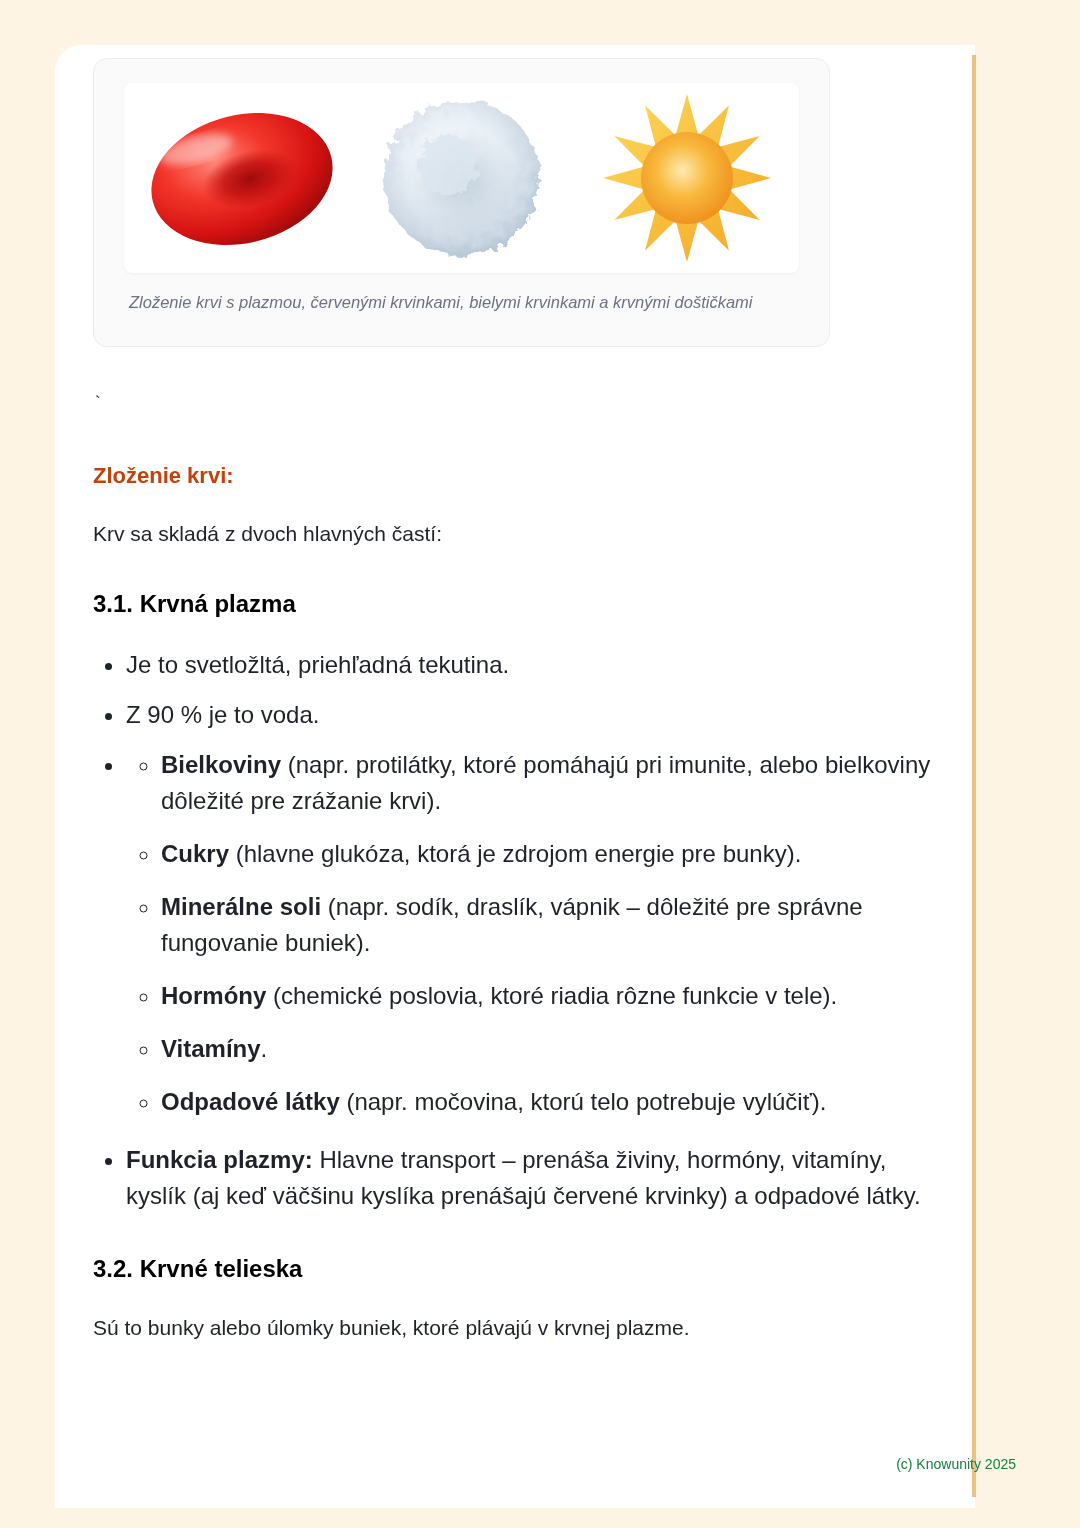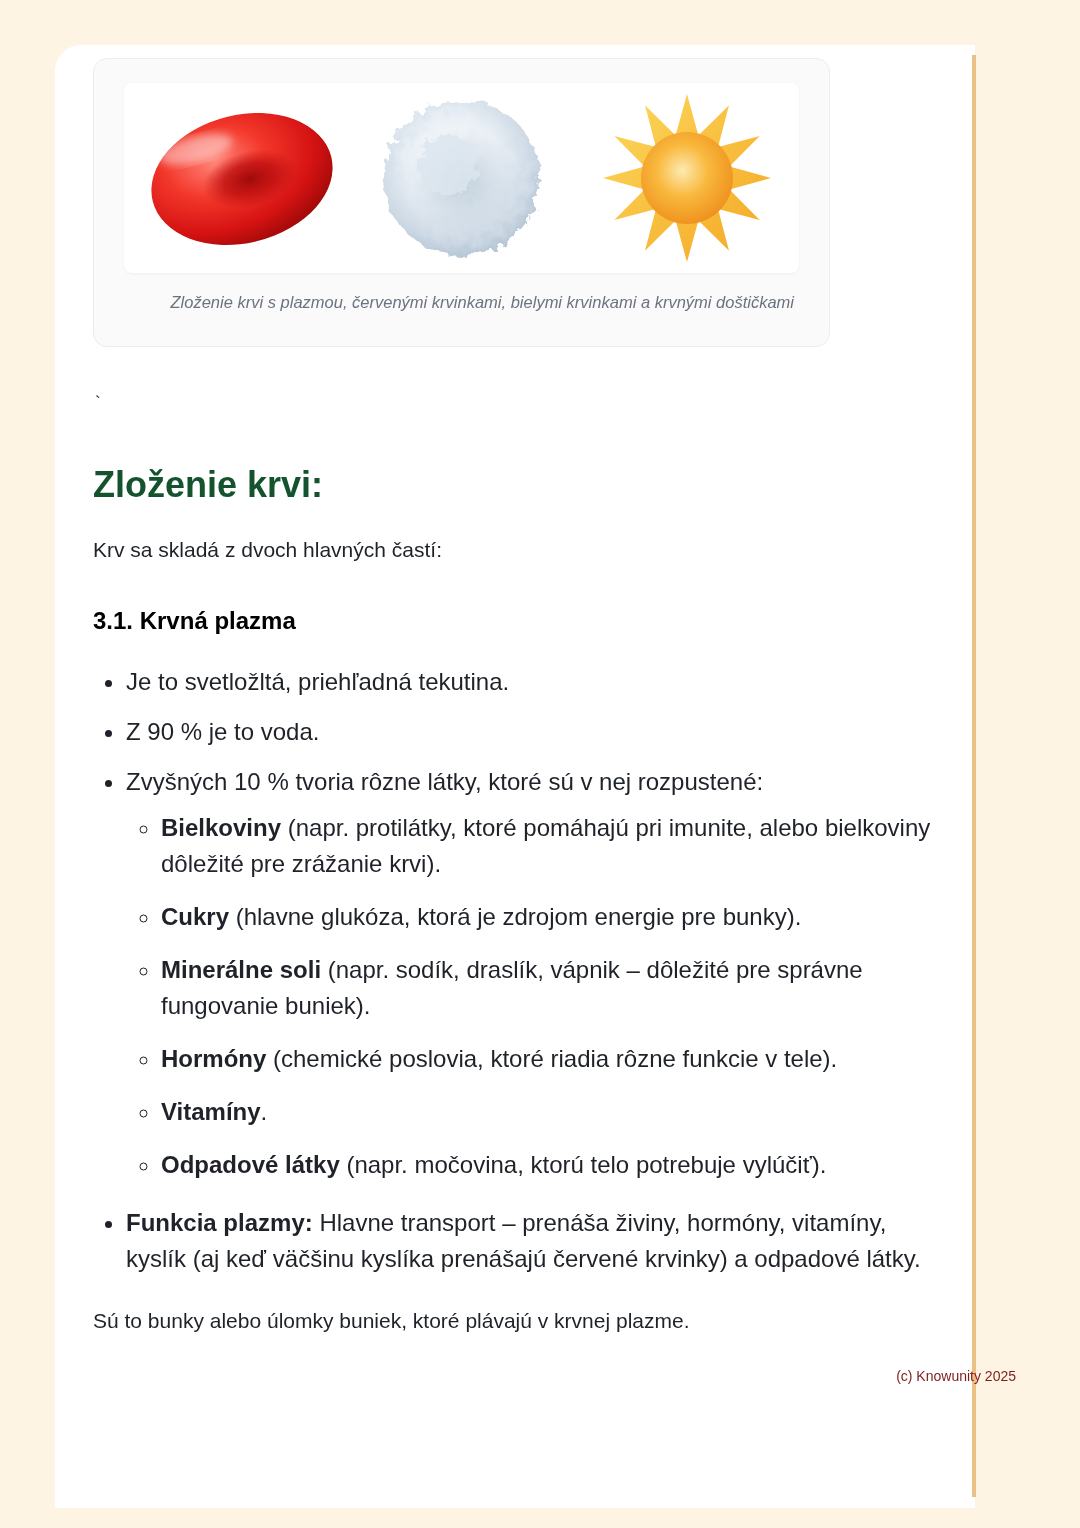--- a/index.html
+++ b/index.html
@@ -40,34 +40,34 @@
     background: #ffffff;
     border-radius: 8px;
     height: 190px;
     display: flex; align-items: center; justify-content: center;
     box-shadow: 0 1px 3px rgba(0,0,0,0.05);
     overflow: hidden;
   }
   .figure-caption {
     margin: 16px auto 0 auto;
     max-width: 665px;
-    text-align: right;
+    text-align: left;
     font-style: italic;
     color: #6b7280;
     font-size: 16.5px;
     line-height: 1.65;
   }
 
   .stray { margin: 46px 0 0 2px; font-size: 17px; color: #1f2329; height: 22px; }
 
   .main-heading {
     margin: 48px 0 0 0;
-    font-size: 36px;
+    font-size: 22px;
     font-weight: bold;
-    color: #14532d;
+    color: #c2410c;
     line-height: 1.2;
   }
   .sub-heading {
     margin: 40px 0 0 0;
     font-size: 24px;
     font-weight: bold;
     color: #000000;
     line-height: 1.25;
   }
 
@@ -97,23 +97,23 @@
     list-style: circle;
     padding-left: 35px;
     margin: 10px 0 0 0;
   }
   ul.sub > li { margin-bottom: 17px; }
 
   .b { font-weight: bold; }
 
   .copyright {
     position: absolute;
-    right: 64px; top: 1368px;
+    right: 64px; top: 1456px;
     font-size: 14px;
-    color: #7f1d1d;
+    color: #15803d;
   }
 </style>
 </head>
 <body>
 
 <div class="panel">
   <div class="panel-inner">
 
     <div class="figure-card">
       <div class="figure-image">
@@ -184,33 +184,34 @@
     <h1 class="main-heading">Zloženie krvi:</h1>
 
     <p class="body-text">Krv sa skladá z dvoch hlavných častí:</p>
 
 
     <h2 class="sub-heading">3.1. Krvná plazma</h2>
 
     <ul class="bullets">
       <li><span>Je to svetložltá, priehľadná tekutina.</span></li>
       <li><span>Z 90 % je to voda.</span></li>
-      <li><span>Zvyšných 10 % tvoria rôzne látky, ktoré sú v nej rozpustené:</span>
+      <li>
         <ul class="sub">
           <li><span class="b">Bielkoviny</span><span> (napr. protilátky, ktoré pomáhajú pri imunite, alebo bielkoviny dôležité pre zrážanie krvi).</span></li>
           <li><span class="b">Cukry</span><span> (hlavne glukóza, ktorá je zdrojom energie pre bunky).</span></li>
           <li><span class="b">Minerálne soli</span><span> (napr. sodík, draslík, vápnik – dôležité pre správne fungovanie buniek).</span></li>
           <li><span class="b">Hormóny</span><span> (chemické poslovia, ktoré riadia rôzne funkcie v tele).</span></li>
           <li><span class="b">Vitamíny</span><span>.</span></li>
           <li><span class="b">Odpadové látky</span><span> (napr. močovina, ktorú telo potrebuje vylúčiť).</span></li>
         </ul>
       </li>
       <li style="margin-top:22px;"><span class="b">Funkcia plazmy:</span><span> Hlavne transport – prenáša živiny, hormóny, vitamíny, kyslík (aj keď väčšinu kyslíka prenášajú červené krvinky) a odpadové látky.</span></li>
     </ul>
 
+    <h2 class="sub-heading">3.2. Krvné telieska</h2>
 
     <p class="body-text">Sú to bunky alebo úlomky buniek, ktoré plávajú v krvnej plazme.</p>
 
   </div>
 </div>
 
 <div class="divider"></div>
 
 <div class="copyright">(c) Knowunity 2025</div>
 

